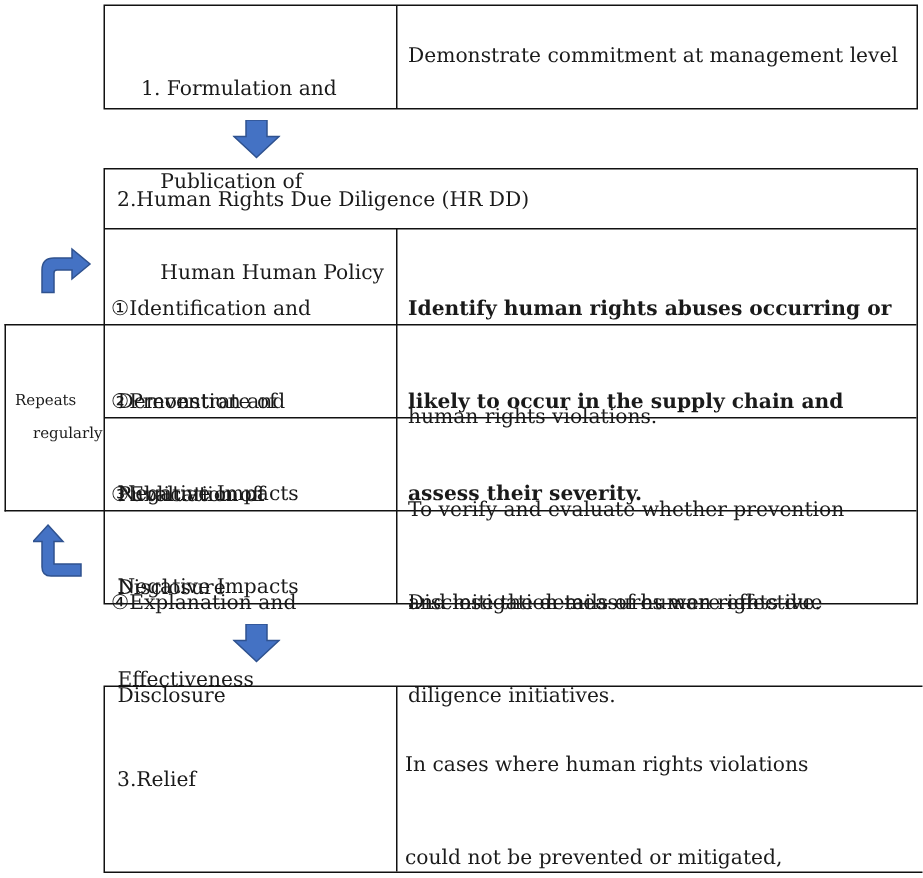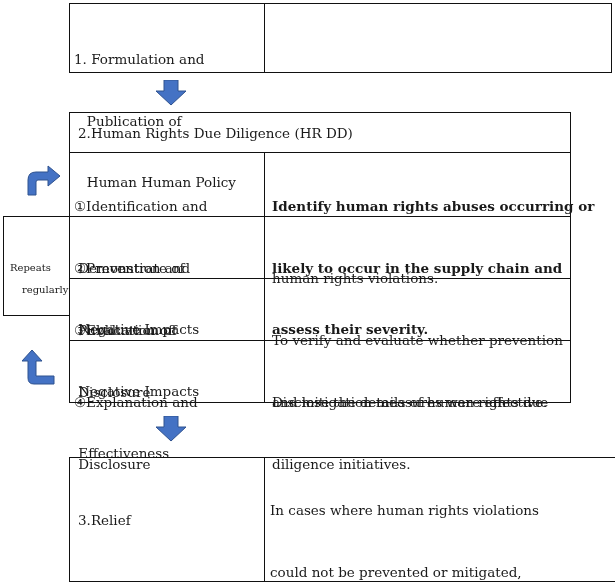--- a/index.html
+++ b/index.html
@@ -10,32 +10,33 @@
   .cell { position:absolute; box-sizing:border-box; }
   .line-h { position:absolute; height:0; border-top:1.5px solid #111; }
   .line-v { position:absolute; width:0; border-left:1.5px solid #111; }
   .small { font-size:10px; line-height:14px; }
 </style>
 </head>
 <body>
 
 <div class="abs" style="left:69px; top:3px; width:543px; height:70px; border:1.5px solid #111;">
   <div class="line-v" style="left:194px; top:0; height:100%;"></div>
-  <div class="cell txt" style="left:4px; top:4px;">
+  <div class="cell txt" style="left:24px; top:4px;">
     <div>1. Formulation and</div>
     <div>   Publication of</div>
     <div>   Human Human Policy</div>
   </div>
+  <div class="cell txt" style="left:202px; top:23px;">Demonstrate commitment at management level</div>
 </div>
 
 <svg class="abs" style="left:155px; top:80px;" width="32" height="26" viewBox="0 0 32 26">
   <polygon points="9,0 23,0 23,11 31,11 16,25 1,11 9,11" fill="#4472C4" stroke="#2F528F" stroke-width="1"></polygon>
 </svg>
 
-<div class="abs" style="left:69px; top:112px; width:502px; height:291px; border:1.5px solid #111;">
+<div class="abs" style="left:69px; top:112px; width:543px; height:291px; border:1.5px solid #111;">
   <div class="cell txt" style="left:8px; top:10px;">2.Human Rights Due Diligence (HR DD)</div>
   <div class="line-h" style="left:0; width:100%; top:39px;"></div>
   <div class="line-h" style="left:0; width:100%; top:103px;"></div>
   <div class="line-h" style="left:0; width:100%; top:165px;"></div>
   <div class="line-h" style="left:0; width:100%; top:227px;"></div>
   <div class="line-v" style="left:194px; top:39px; height:250px;"></div>
 
   <div class="cell txt" style="left:4px; top:42px;">
     <div>①Identification and</div>
     <div> Demonstrate of</div>
@@ -69,21 +70,21 @@
   <div class="cell txt" style="left:4px; top:238px;">
     <div>④Explanation and</div>
     <div> Disclosure</div>
   </div>
   <div class="cell txt" style="left:202px; top:238px;">
     <div>Disclose the details of human rights due</div>
     <div>diligence initiatives.</div>
   </div>
 </div>
 
-<div class="abs" style="left:3px; top:216px; width:67px; height:100px; border:1.5px solid #111; border-right:none;">
+<div class="abs" style="left:3px; top:216px; width:67px; height:125px; border:1.5px solid #111; border-right:none;">
   <div class="cell small" style="left:6px; top:44px;">
     <div>Repeats</div>
     <div style="margin-top:8px;margin-left:12px;">regularly</div>
   </div>
 </div>
 
 <svg class="abs" style="left:26px; top:164px;" width="36" height="32" viewBox="0 0 36 32">
   <path d="M2,31 L2,16 Q2,8 10,8 L22,8 L22,2 L34,12 L22,22 L22,16 L12,16 Q10,16 10,18 L10,31 Z" fill="#4472C4" stroke="#2F528F" stroke-width="1"></path>
 </svg>
 

